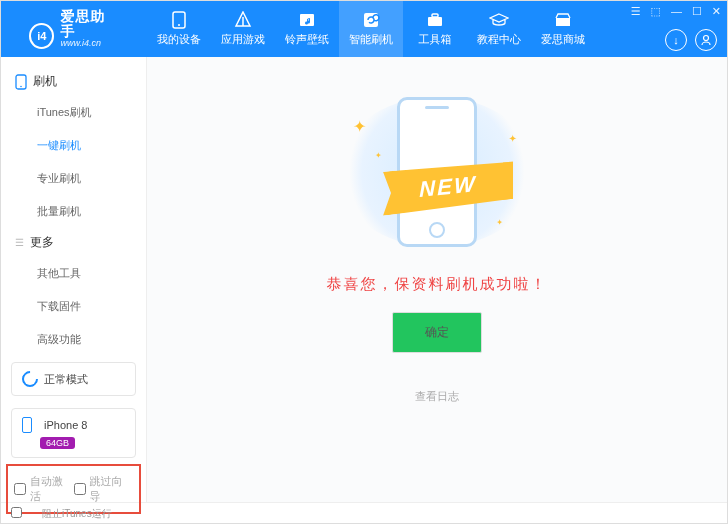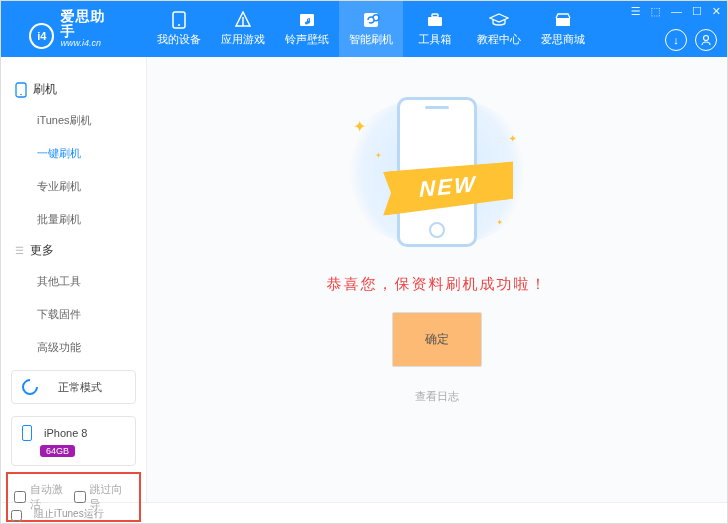--- a/index.html
+++ b/index.html
@@ -16,49 +16,49 @@
     .nav-tab { width: 64px; display: flex; flex-direction: column; align-items: center; justify-content: center; cursor: pointer; font-size: 11px; gap: 3px; }
     .nav-tab.active { background: rgba(255,255,255,0.18); }
     .nav-tab svg, .nav-tab .icon-glyph { height: 18px; display: flex; align-items: center; justify-content: center; }
     
     .window-controls { position: absolute; top: 4px; right: 6px; display: flex; gap: 10px; font-size: 11px; }
     .window-controls span { cursor: pointer; opacity: 0.9; }
     .header-icons { position: absolute; right: 10px; bottom: 6px; display: flex; gap: 8px; }
     .header-circle { width: 22px; height: 22px; border: 1.5px solid #fff; border-radius: 50%; display: flex; align-items: center; justify-content: center; cursor: pointer; font-size: 11px; }
     
     .body { display: flex; height: 445px; }
-    .sidebar { width: 146px; border-right: 1px solid #eee; display: flex; flex-direction: column; padding-top: 18px; }
+    .sidebar { width: 146px; border-right: 1px solid #eee; display: flex; flex-direction: column; padding-top: 10px; }
     .side-section { padding: 6px 14px; display: flex; align-items: center; gap: 6px; font-size: 12px; color: #333; }
     .side-section .burger { color: #bbb; font-size: 10px; }
     .side-item { padding: 9px 0 9px 36px; font-size: 11px; color: #666; cursor: pointer; }
     .side-item.active { color: #1a8cff; }
     .spacer { flex: 1; }
     
-    .mode-box, .device-box { margin: 6px 10px; border: 1px solid #e5e5e5; border-radius: 4px; padding: 8px 10px; font-size: 11px; display: flex; align-items: center; gap: 20px; color: #444; }
+    .mode-box, .device-box { margin: 6px 10px; border: 1px solid #e5e5e5; border-radius: 4px; padding: 8px 10px; font-size: 11px; display: flex; align-items: center; gap: 6px; color: #444; }
     .mode-icon { width: 16px; height: 16px; border: 2px solid #1a8cff; border-radius: 50%; border-top-color: transparent; transform: rotate(45deg); }
     .device-box { flex-direction: column; align-items: flex-start; gap: 4px; }
     .device-row { display: flex; align-items: center; gap: 12px; }
     .phone-mini { width: 10px; height: 16px; border: 1.5px solid #1a8cff; border-radius: 2px; }
     .badge { background: #a21caf; color: #fff; font-size: 9px; padding: 1px 6px; border-radius: 3px; margin-left: 18px; }
     
     .check-row { margin: 0 5px 5px; border: 2px solid #e74c3c; padding: 8px 6px; display: flex; font-size: 11px; color: #aaa; }
     .check-row label { display: flex; align-items: center; gap: 4px; cursor: pointer; }
     .check-row input { width: 12px; height: 12px; }
     
     .main { flex: 1; background: #fafbfc; display: flex; flex-direction: column; align-items: center; padding-top: 30px; position: relative; }
     .illo { width: 220px; height: 170px; position: relative; margin-bottom: 18px; }
     .illo-bg { position: absolute; inset: 10px; background: radial-gradient(circle, #d4ebff 0%, #e8f3ff 60%, transparent 70%); border-radius: 50%; }
     .illo-phone { position: absolute; left: 50%; top: 10px; transform: translateX(-50%); width: 80px; height: 150px; background: #fff; border: 3px solid #b8d8f5; border-radius: 10px; }
     .illo-phone::before { content: ""; position: absolute; top: 6px; left: 50%; transform: translateX(-50%); width: 24px; height: 3px; background: #b8d8f5; border-radius: 2px; }
     .illo-phone::after { content: ""; position: absolute; bottom: 6px; left: 50%; transform: translateX(-50%); width: 12px; height: 12px; border: 2px solid #b8d8f5; border-radius: 50%; }
     .ribbon { position: absolute; left: 56px; top: 78px; width: 130px; height: 44px; background: #ffc233; transform: skewY(-6deg); display: flex; align-items: center; justify-content: center; color: #fff; font-weight: 900; font-size: 22px; letter-spacing: 2px; font-style: italic; z-index: 2; clip-path: polygon(0 0, 100% 8%, 100% 92%, 0 100%, 8px 50%); }
     .ribbon::after { content: ""; position: absolute; right: -10px; top: 0; bottom: 0; width: 20px; background: #ffc233; clip-path: polygon(0 0, 100% 0, 50% 50%, 100% 100%, 0 100%); }
     .star { position: absolute; color: #ffc233; font-size: 12px; }
     .msg { font-size: 15px; color: #ef4444; margin-bottom: 18px; letter-spacing: 2px; }
-    .btn-ok { border: 1px solid #ddd; background: #fdba74; padding: 18px 32px; font-size: 12px; color: #555; cursor: pointer; border-radius: 2px; margin-bottom: 22px; }
+    .btn-ok { border: 1px solid #ddd; background: #22c55e; padding: 11px 32px; font-size: 12px; color: #555; cursor: pointer; border-radius: 2px; margin-bottom: 36px; }
     .view-log { font-size: 11px; color: #aaa; cursor: pointer; }
     
     .footer { height: 22px; border-top: 1px solid #eee; display: flex; align-items: center; font-size: 10px; color: #999; padding: 0 10px; justify-content: space-between; }
     .footer-left { display: flex; align-items: center; gap: 4px; }
     .footer-right { display: flex; align-items: center; gap: 8px; }
     .footer-right .sep { color: #ddd; }
   </style>
 </head>
 <body>
 
@@ -209,18 +209,18 @@
       <div class="ribbon">NEW</div>
     </div>
     <div class="msg">恭喜您，保资料刷机成功啦！</div>
     <button class="btn-ok">确定</button>
     <span class="view-log">查看日志</span>
   </div>
 </div>
 
 <div class="footer">
   <div class="footer-left">
-    <label style="display:flex;align-items:flex-end;gap:12px;">
+    <label style="display:flex;align-items:flex-start;gap:20px;">
         <input type="checkbox" style="width: 11px; height: 11px;">
         <span>阻止iTunes运行</span>
       </label>
   </div>
 </div>
 
 </body></html>

